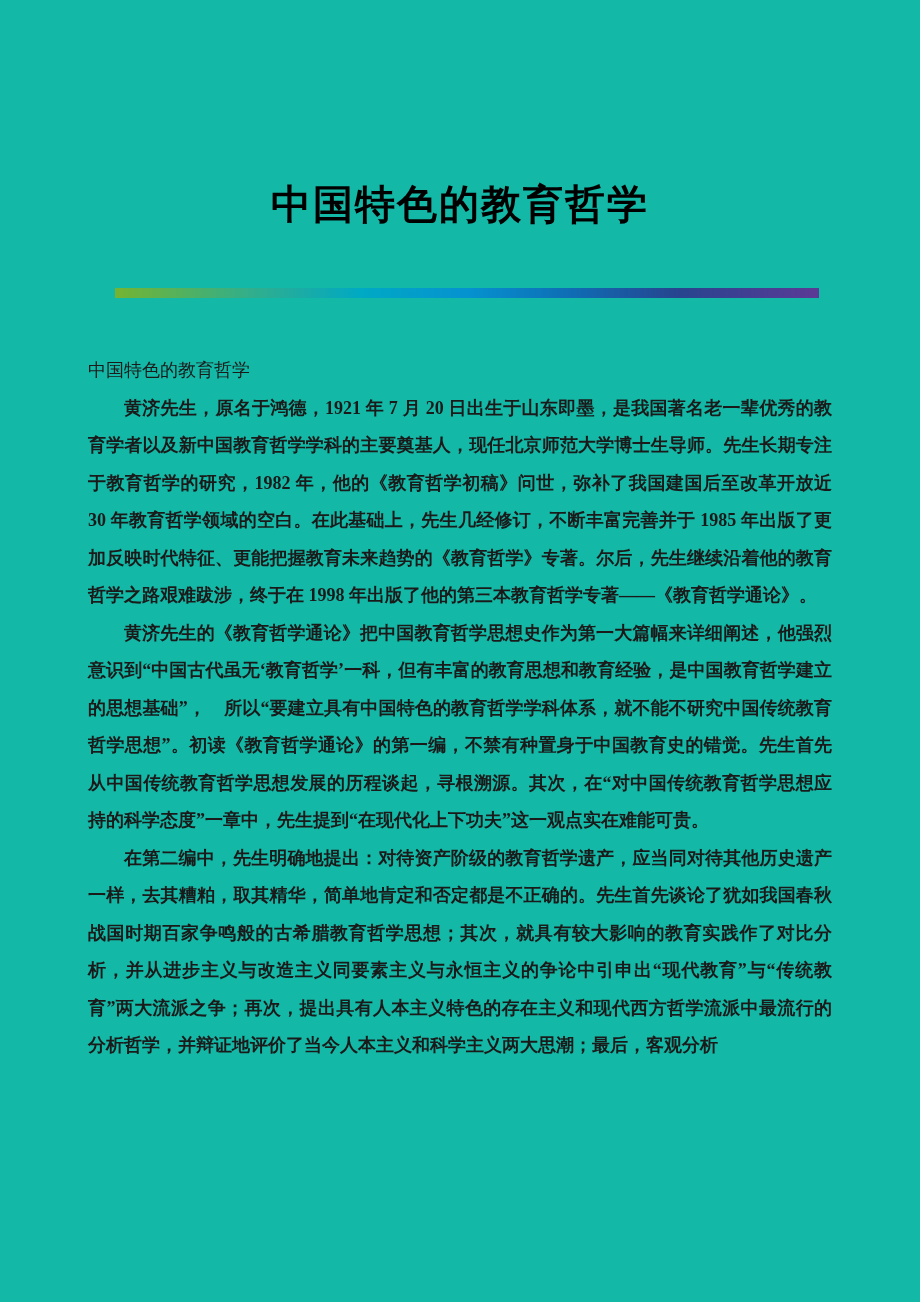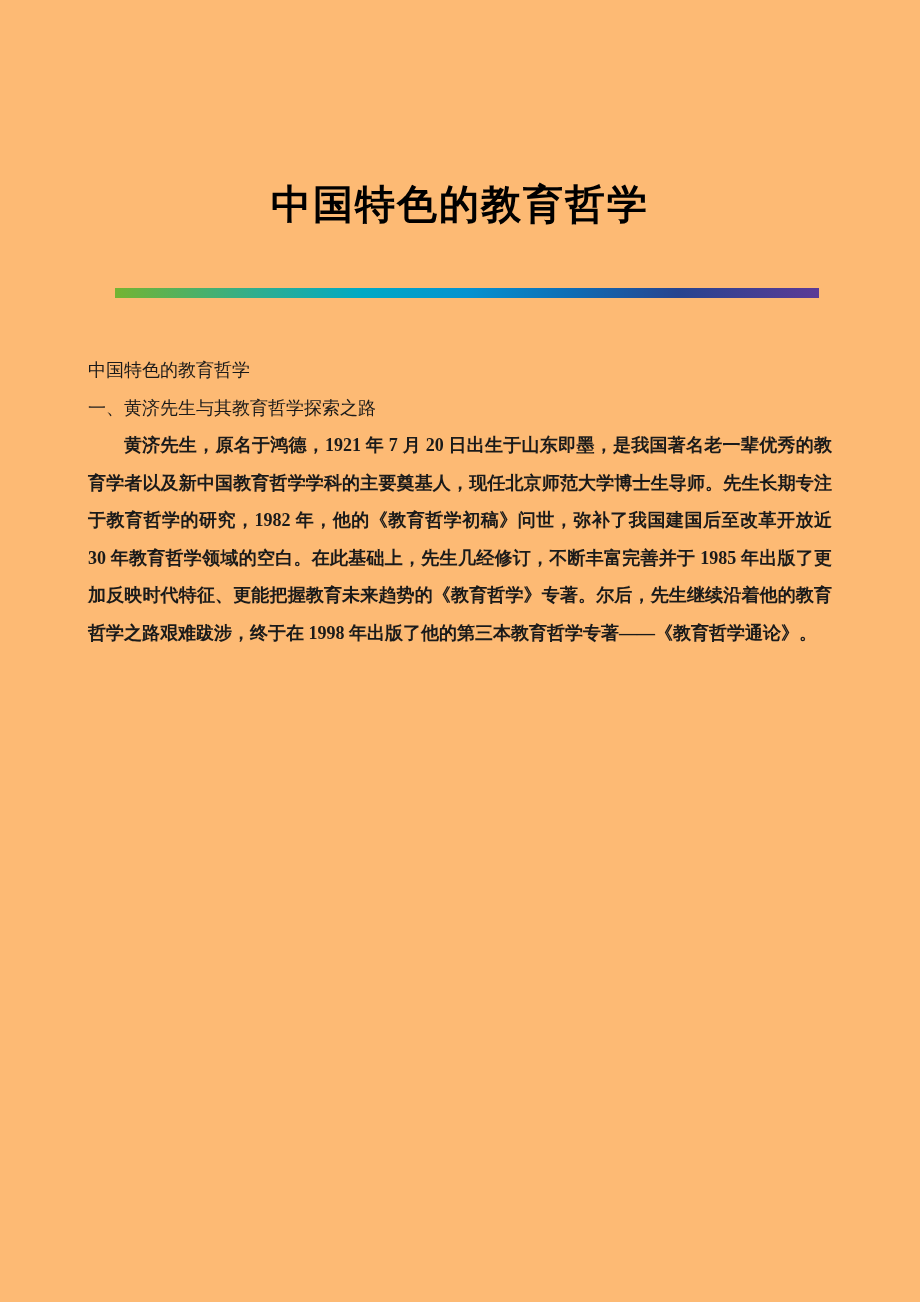--- a/index.html
+++ b/index.html
@@ -10,21 +10,21 @@
   body {
     width: 920px;
     height: 1302px;
     position: relative;
     overflow: hidden;
     font-family: "Liberation Serif", "DejaVu Serif", serif;
   }
   .page {
     position: absolute;
     inset: 0;
-    background: #fdba74;
+    background: #14b8a6;
   }
   .doc-title {
     position: absolute;
     top: 180px;
     left: 0;
     width: 920px;
     margin: 0;
     text-align: center;
     font-size: 40px;
     font-weight: bold;
@@ -72,17 +72,18 @@
 <body>
 
 <div class="page">
 
   <h1 class="doc-title">中国特色的教育哲学</h1>
 
   <div class="divider-bar"></div>
 
   <div class="doc-content">
     <p>中国特色的教育哲学</p>
-    <p>一、黄济先生与其教育哲学探索之路</p>
     <p class="indent">黄济先生，原名于鸿德，1921 年 7 月 20 日出生于山东即墨，是我国著名老一辈优秀的教育学者以及新中国教育哲学学科的主要奠基人，现任北京师范大学博士生导师。先生长期专注于教育哲学的研究，1982 年，他的《教育哲学初稿》问世，弥补了我国建国后至改革开放近 30 年教育哲学领域的空白。在此基础上，先生几经修订，不断丰富完善并于 1985 年出版了更加反映时代特征、更能把握教育未来趋势的《教育哲学》专著。尔后，先生继续沿着他的教育哲学之路艰难跋涉，终于在 1998 年出版了他的第三本教育哲学专著——《教育哲学通论》。</p>
+    <p class="indent">黄济先生的《教育哲学通论》把中国教育哲学思想史作为第一大篇幅来详细阐述，他强烈意识到“中国古代虽无‘教育哲学’一科，但有丰富的教育思想和教育经验，是中国教育哲学建立的思想基础”，　所以“要建立具有中国特色的教育哲学学科体系，就不能不研究中国传统教育哲学思想”。初读《教育哲学通论》的第一编，不禁有种置身于中国教育史的错觉。先生首先从中国传统教育哲学思想发展的历程谈起，寻根溯源。其次，在“对中国传统教育哲学思想应持的科学态度”一章中，先生提到“在现代化上下功夫”这一观点实在难能可贵。</p>
+    <p class="indent">在第二编中，先生明确地提出：对待资产阶级的教育哲学遗产，应当同对待其他历史遗产一样，去其糟粕，取其精华，简单地肯定和否定都是不正确的。先生首先谈论了犹如我国春秋战国时期百家争鸣般的古希腊教育哲学思想；其次，就具有较大影响的教育实践作了对比分析，并从进步主义与改造主义同要素主义与永恒主义的争论中引申出“现代教育”与“传统教育”两大流派之争；再次，提出具有人本主义特色的存在主义和现代西方哲学流派中最流行的分析哲学，并辩证地评价了当今人本主义和科学主义两大思潮；最后，客观分析</p>
   </div>
 
 </div>
 
 </body></html>

